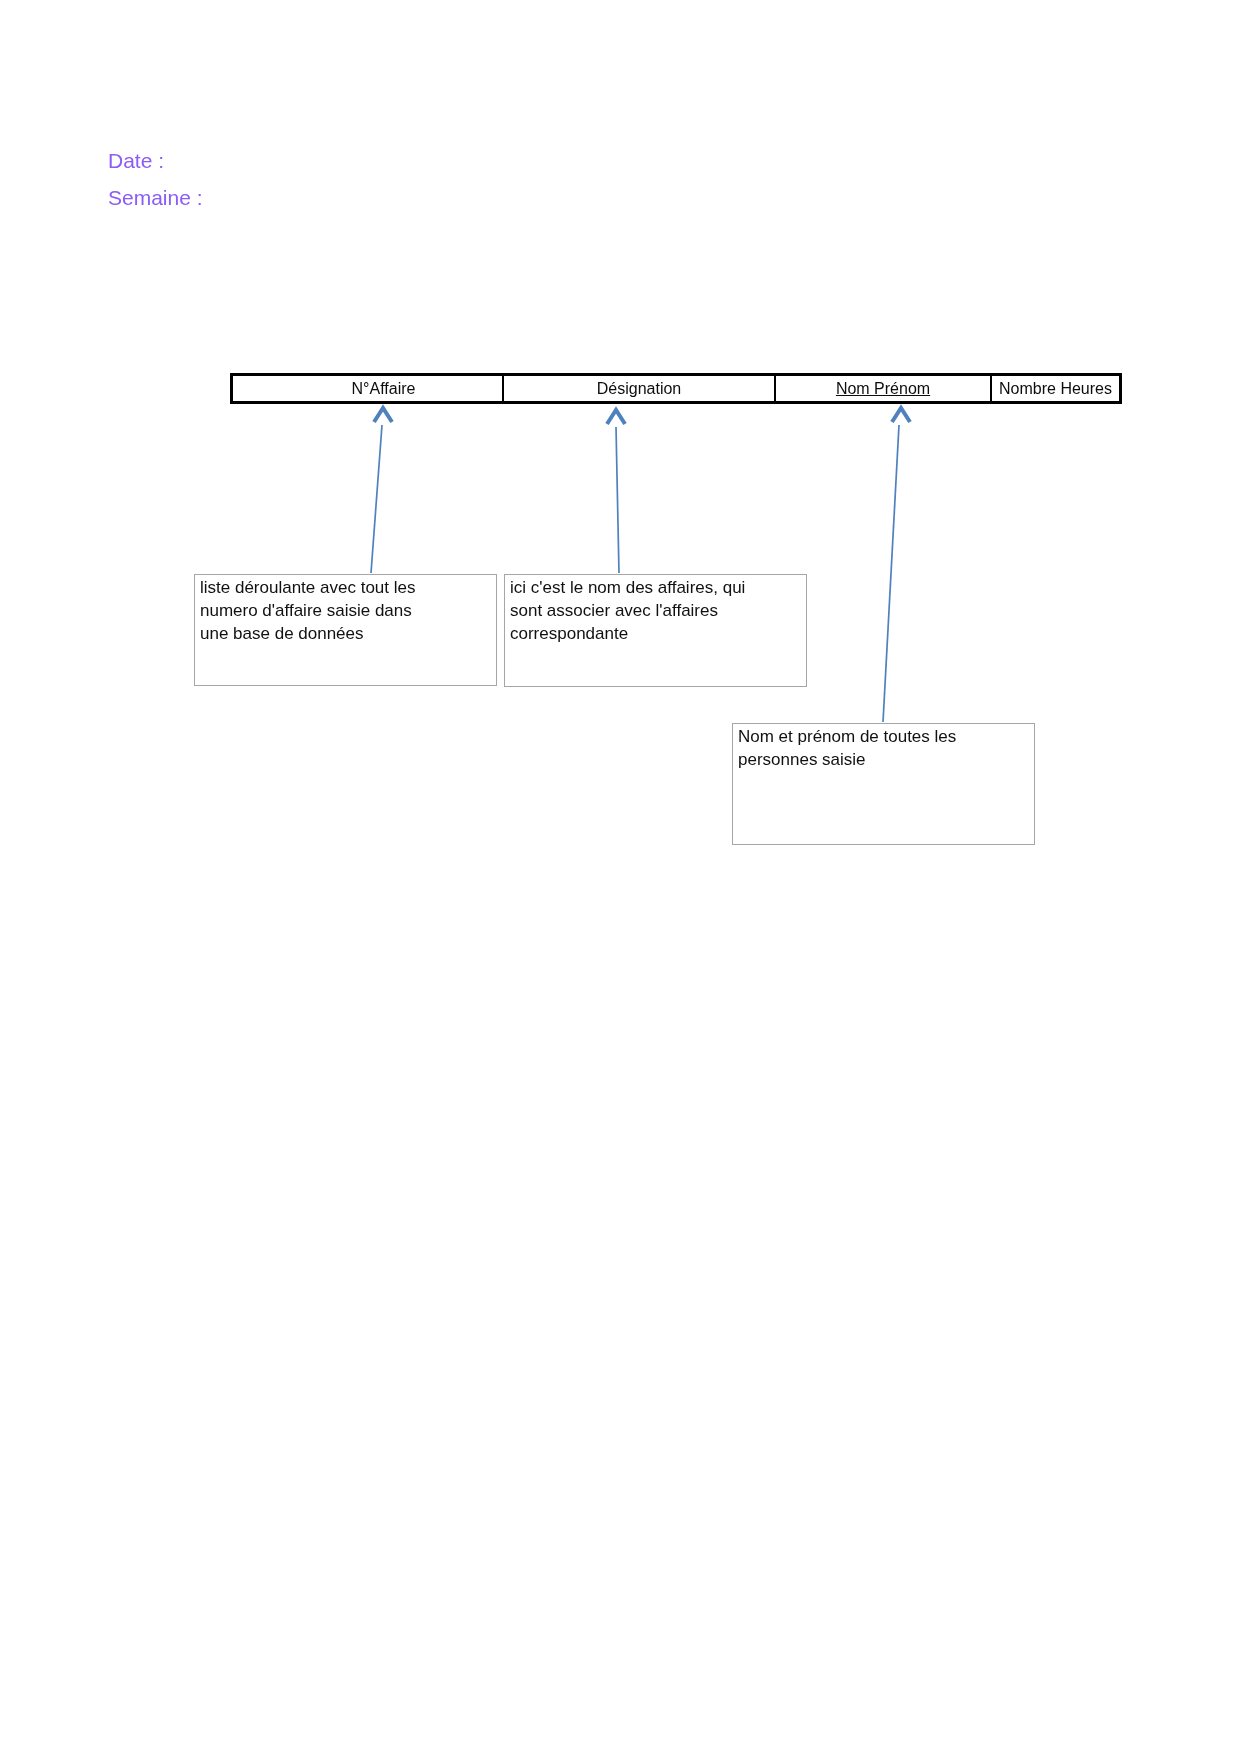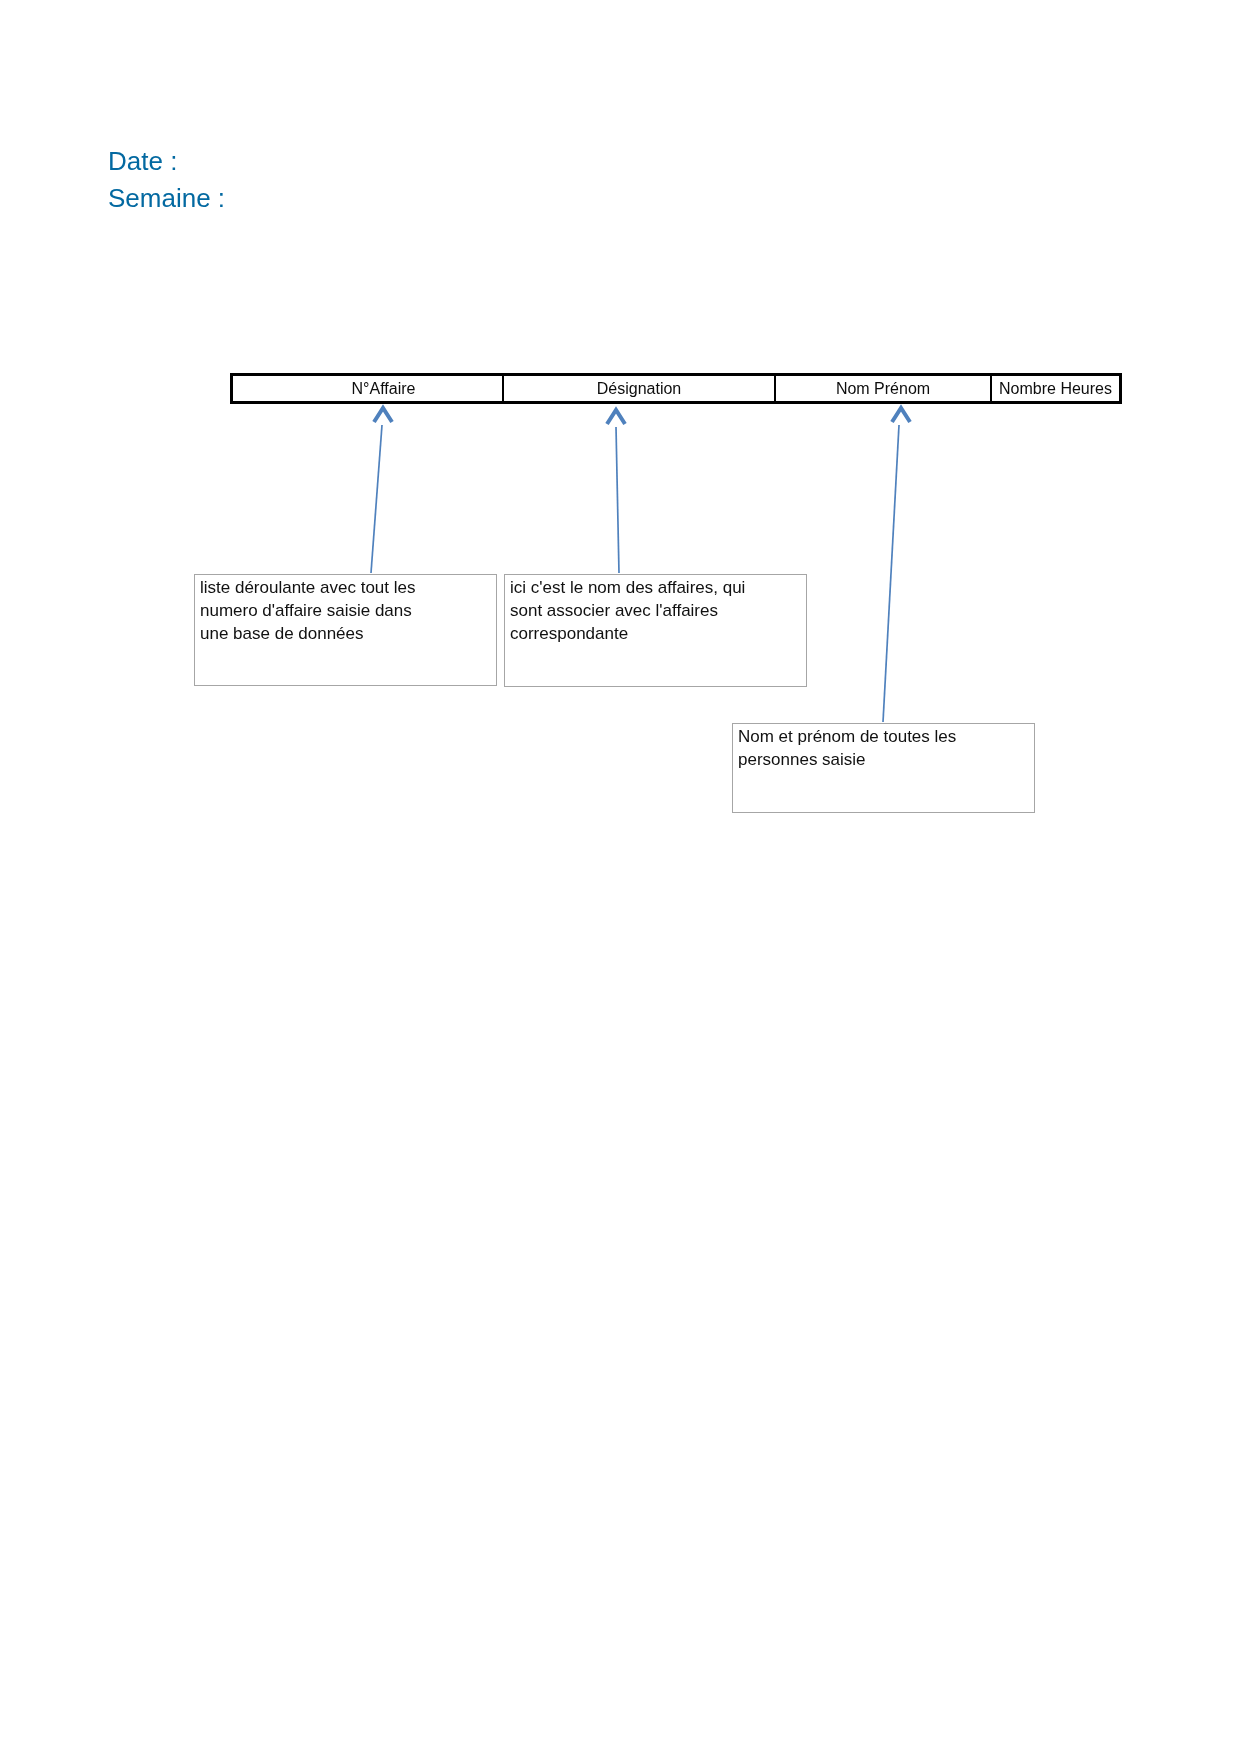--- a/index.html
+++ b/index.html
@@ -14,23 +14,23 @@
     background: #ffffff;
     font-family: "Liberation Sans", sans-serif;
     color: #1a1a1a;
     overflow: hidden;
   }
 
   
   .field-label {
     position: absolute;
     left: 108px;
-    font-size: 26px;
+    font-size: 21px;
     line-height: 24px;
-    color: #0369a1;
+    color: #8b5cf6;
     white-space: nowrap;
   }
   .field-label.date    { top: 149px; }
   .field-label.semaine { top: 186px; }
 
   
   .affaires-table {
     position: absolute;
     left: 230px;
     top: 373px;
@@ -48,21 +48,21 @@
     align-items: center;
     justify-content: center;
     font-size: 16px;
     color: #0d0d0d;
     border-right: 2px solid #000000;
     white-space: nowrap;
     overflow: hidden;
   }
   .cell.c1 { width: 239px; margin-left: 32px; }
   .cell.c2 { width: 272px; }
-  .cell.c3 { width: 216px; }
+  .cell.c3 { width: 216px; text-decoration: underline; }
   .cell.c4 { flex: 1; border-right: none; text-align: right; }
 
   
   .arrow-overlay {
     position: absolute;
     left: 0;
     top: 0;
     width: 1241px;
     height: 1754px;
     pointer-events: none;
@@ -85,21 +85,21 @@
     border: 1.5px solid #a6a6a6;
     background: #ffffff;
     padding: 1px 5px 16px 5px;
     font-size: 17px;
     line-height: 23px;
     color: #111111;
     white-space: pre-line;
   }
   .callout.box1 { left: 194px; top: 574px; height: 112px; }
   .callout.box2 { left: 504px; top: 574px; height: 113px; }
-  .callout.box3 { left: 732px; top: 723px; height: 90px; }
+  .callout.box3 { left: 732px; top: 723px; height: 122px; }
 </style>
 </head>
 <body>
 
 <div class="page">
 
   <div class="field-label date">Date :</div>
   <div class="field-label semaine">Semaine :</div>
 
   <div class="affaires-table" style="border-color: rgb(0, 0, 0);">

